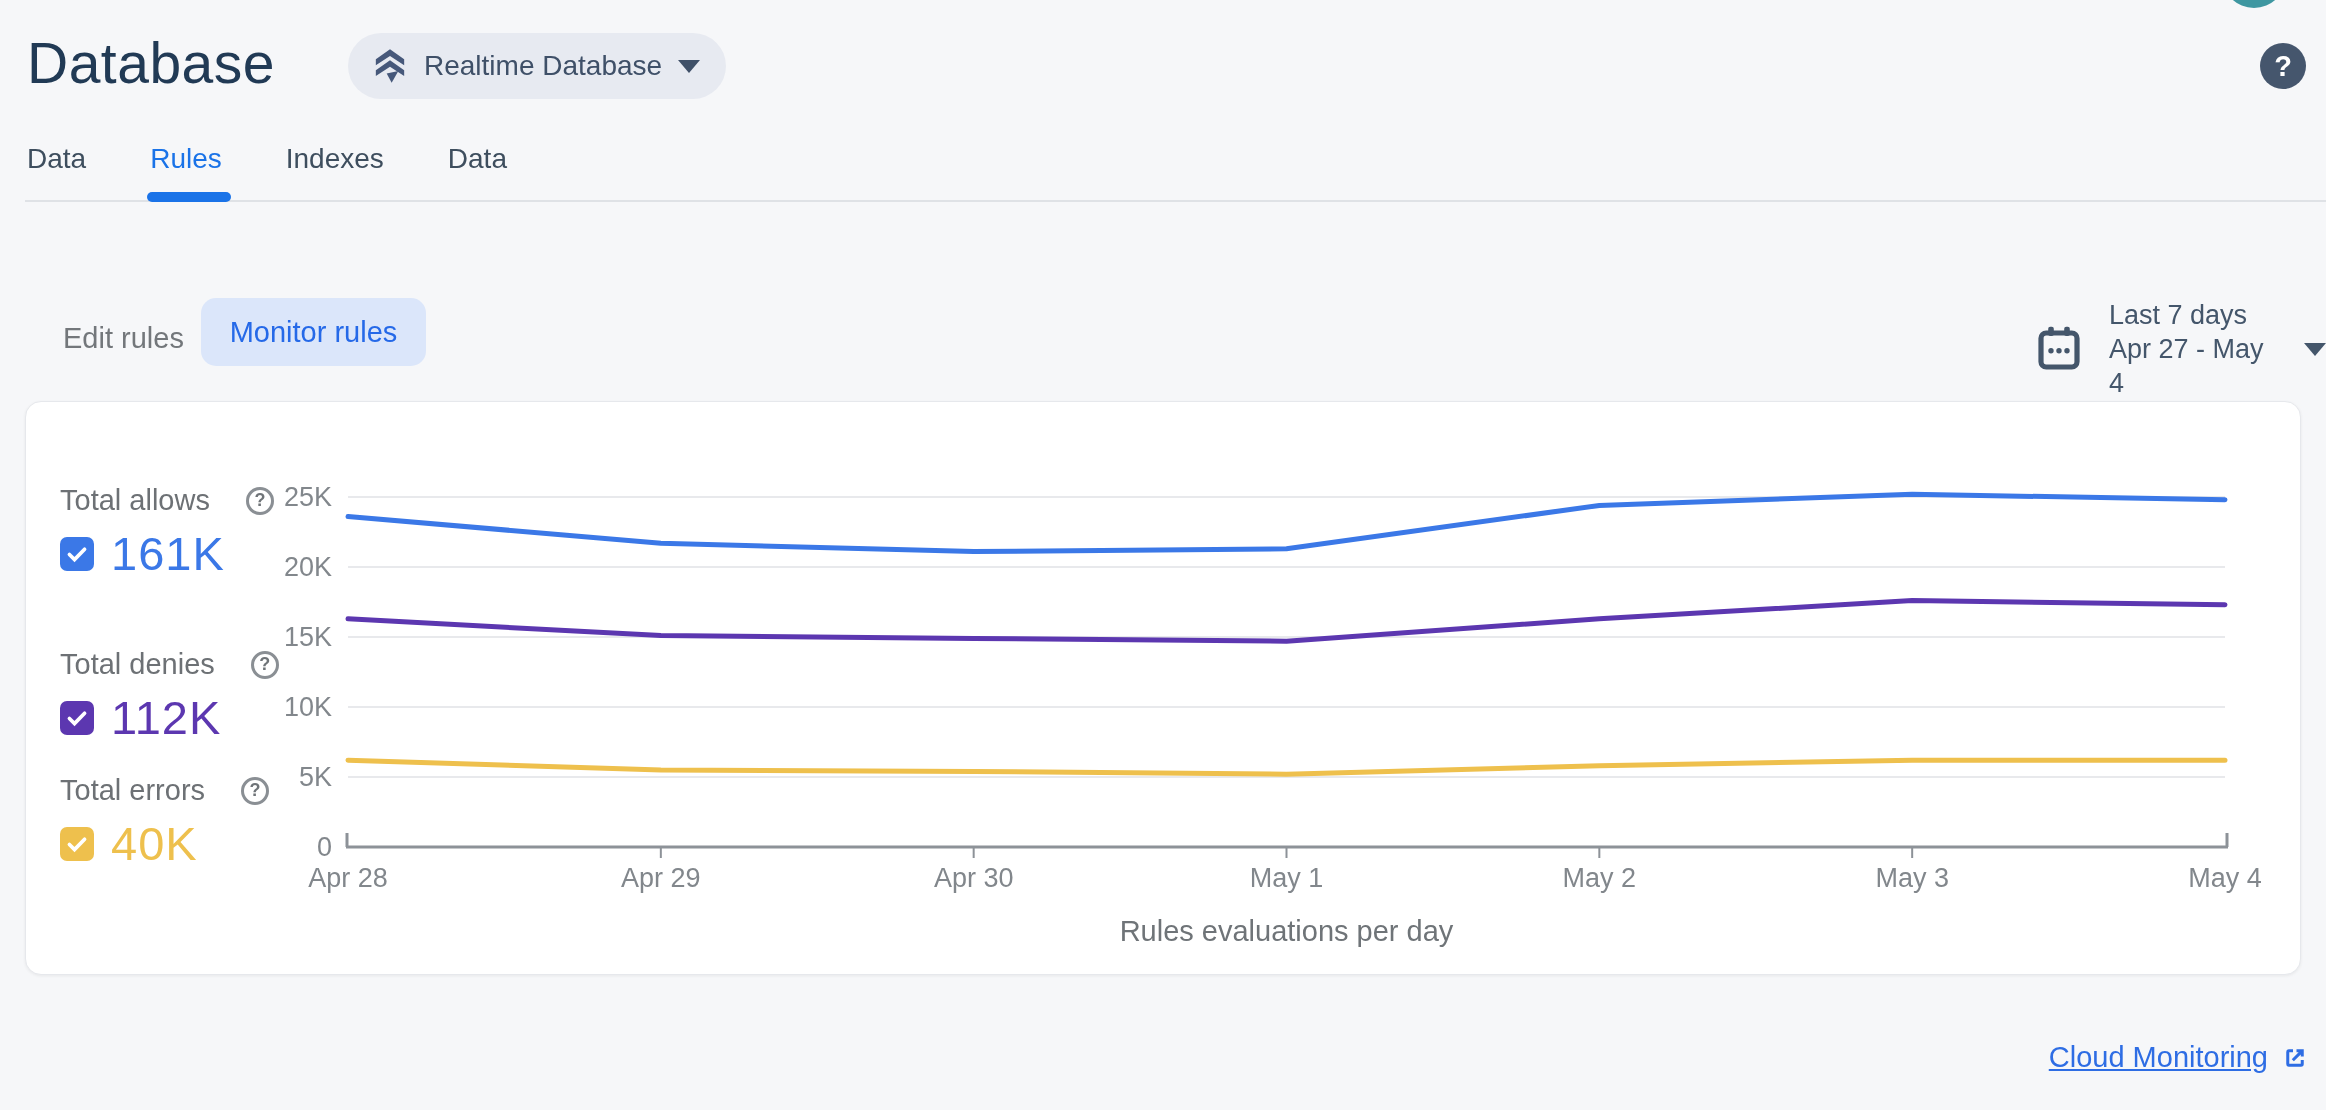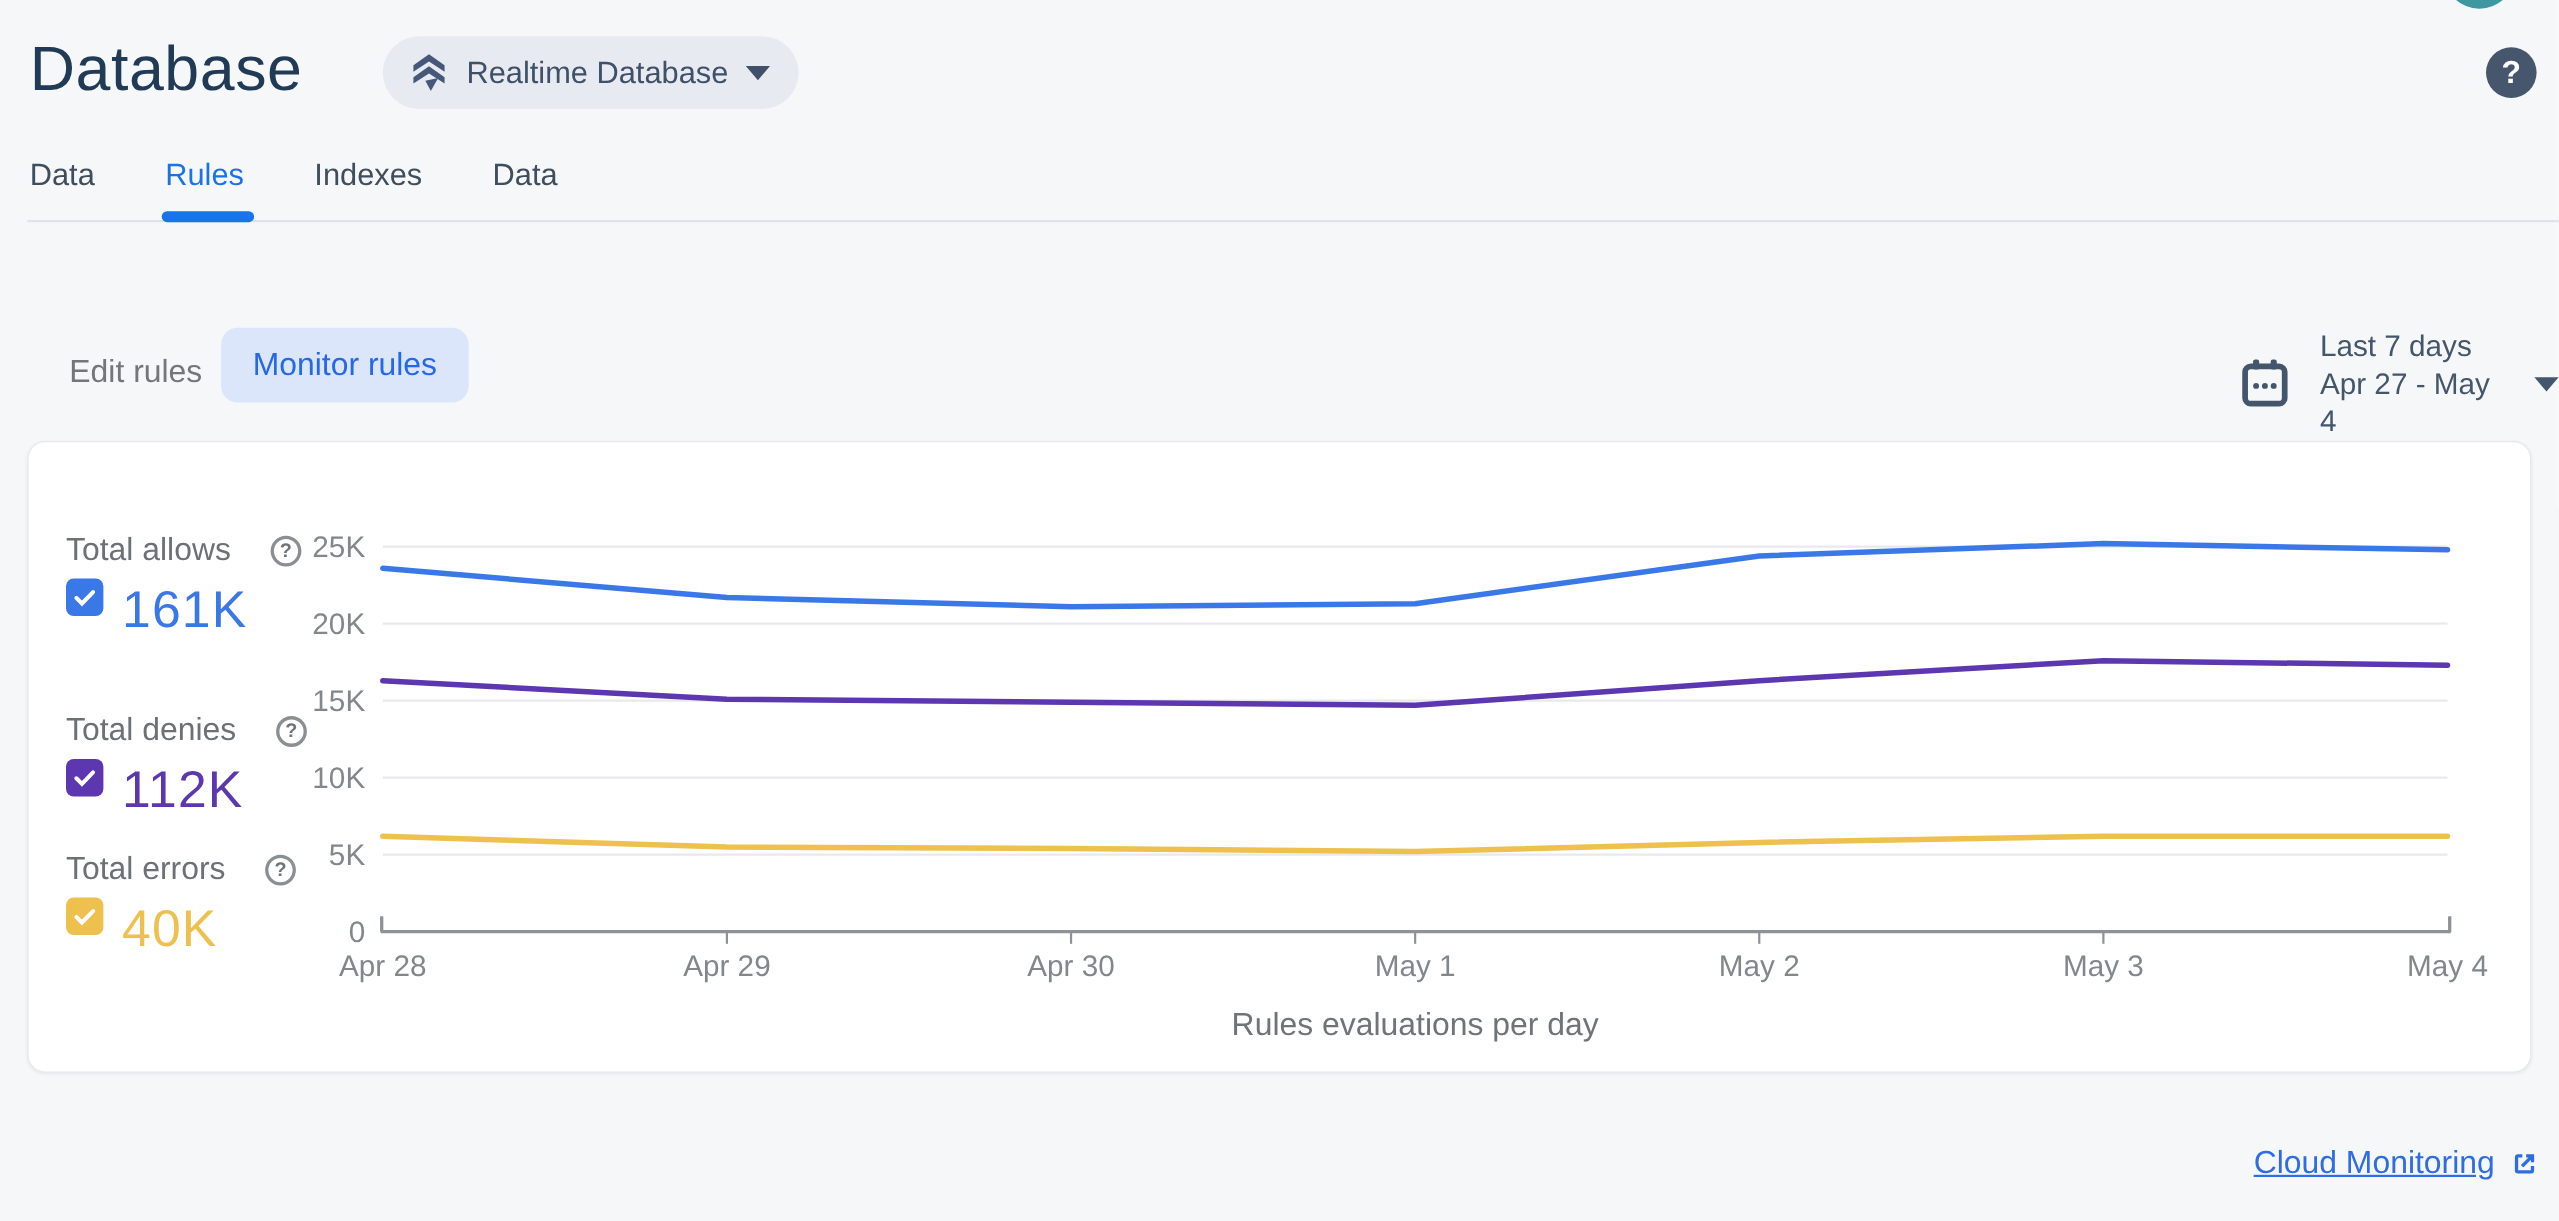--- a/index.html
+++ b/index.html
@@ -67,21 +67,21 @@
           background:#fff; border:1px solid #e6e8ec; border-radius:16px;
           box-shadow:0 1px 3px rgba(60,64,67,.08); }
 
   
   .legend-block { position:absolute; left:60px; }
   .legend-head { display:flex; align-items:center;gap:18px; }
   .legend-label { font-size:29px; color:#6d7175; }
   .q-icon { width:28px; height:28px; border:3px solid #8a8f94; border-radius:50%;
             color:#6f7478; font-size:18px; font-weight:700; display:flex; align-items:center;
             justify-content:center; margin-left:18px; cursor:pointer; background:#fff; }
-  .legend-row { display:flex; align-items:flex-start; margin-top:9px; }
+  .legend-row { display:flex; align-items:center; margin-top:9px; }
   .cbx { width:34px; height:34px; border-radius:7px; display:flex; align-items:center;
          justify-content:center; cursor:pointer; border:none; }
   .cbx svg { width:26px; height:26px; }
   .legend-value { font-size:47px; margin-left:17px; letter-spacing:1px; }
   .c-allows { background:#3b78e7; } .v-allows { color:#3b78e7; }
   .c-denies { background:#5c37b0; } .v-denies { color:#5c37b0; }
   .c-errors { background:#eec04d; } .v-errors { color:#eec04d; }
 
   
   .chart-wrap { position:absolute; left:240px; top:470px; width:2086px; height:505px; }

